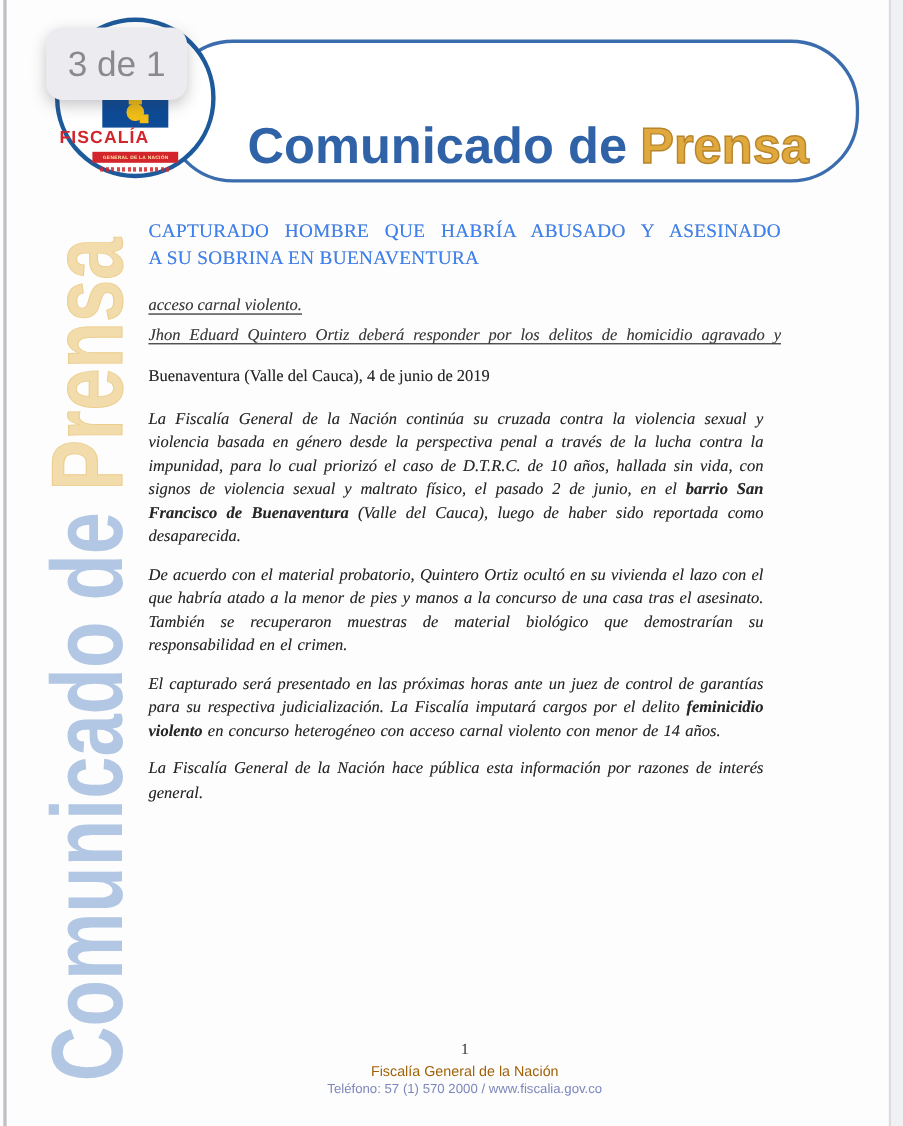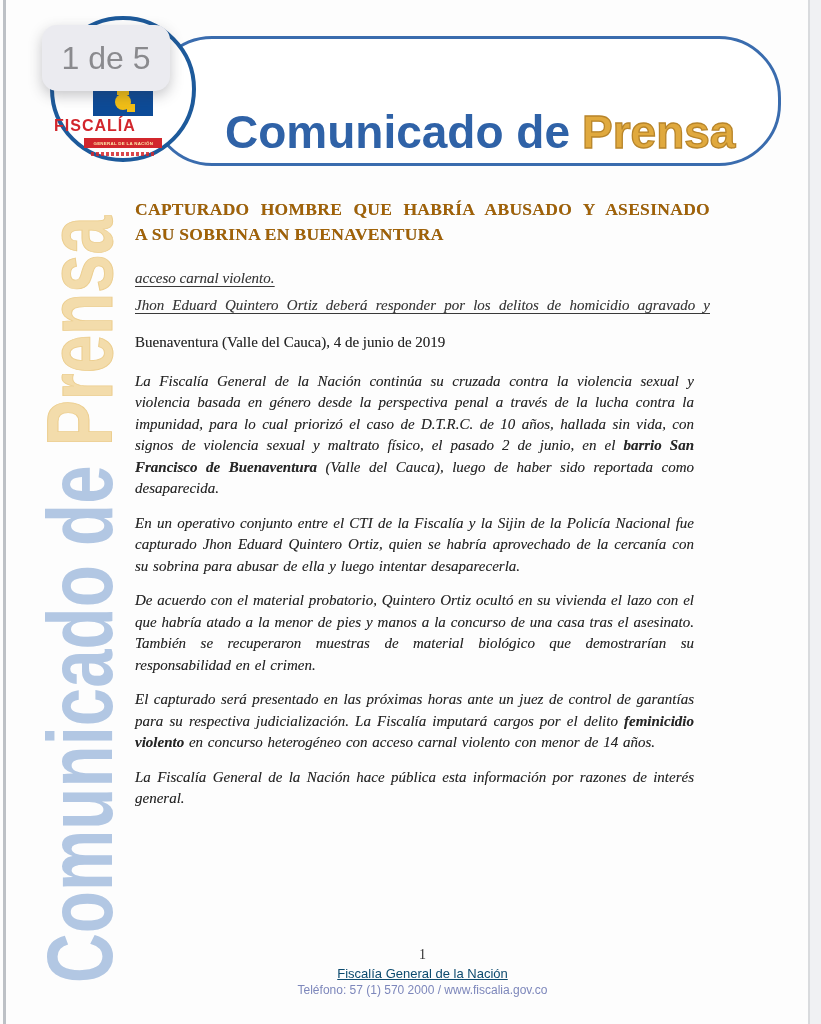--- a/index.html
+++ b/index.html
@@ -54,35 +54,35 @@
 
   
   .badge{position:absolute;left:42px;top:25px;width:128px;height:66px;background:var(--badge-bg);
     border-radius:15px;box-shadow:0 5px 14px rgba(50,50,60,.28);z-index:3;
     display:flex;align-items:center;justify-content:center;}
   .badge-label{font-family:"Liberation Sans",sans-serif;font-size:32px;color:var(--badge-text);}
 
   
   .doc{position:absolute;left:135px;top:197px;width:575px;z-index:4;color:#262626;
     text-shadow:0 0 .4px rgba(0,0,0,.35);}
-  .doc-title-line{font-weight:bold;font-size:17.5px;line-height:25px;color:#a16207;
+  .doc-title-line{font-weight:normal;font-size:17.5px;line-height:25px;color:#3b82f6;
     letter-spacing:.3px;text-align:justify;}
   .doc-title-line.first{text-align-last:justify;}
   .doc-title{margin:0 0 18px 0;}
   .doc-lead{margin:0 0 13px 0;font-style:italic;font-size:15px;line-height:27px;color:#3a3a3a;}
   .doc-lead-line{text-decoration:underline;text-underline-offset:3px;text-align:justify;}
   .doc-lead-line.first{text-align-last:justify;}
   .dateline{font-size:15px;line-height:21.5px;margin:0 0 17px 0;}
   .body-paragraph{font-size:15px;line-height:21.5px;margin:0 16px 13px 0;text-align:justify;word-spacing:1px;font-style:italic;}
   .body-paragraph .bold{font-weight:bold;}
 
   
   .footer{position:absolute;left:135px;top:948px;width:575px;text-align:center;z-index:4;}
   .page-number{font-size:14px;color:#333;line-height:14px;margin-bottom:4px;}
-  .footer-org{font-family:"Liberation Sans",sans-serif;font-size:13px;color:#0c4a6e;line-height:16px;text-decoration:underline;}
+  .footer-org{font-family:"Liberation Sans",sans-serif;font-size:13px;color:#a16207;line-height:16px;}
   .footer-contact{font-family:Liberation Sans, sans-serif;font-size:12px;color:var(--footer-blue);line-height:16px;}
 </style>
 </head>
 <body>
 
 <div class="canvas">
 
   <div class="edge-left"></div>
   <div class="edge-right-strip"></div>
   <div class="edge-right-line"></div>
@@ -108,36 +108,35 @@
       <div class="emblem-tab"></div>
     </div>
     <div class="logo-wordmark">FISCALÍA</div>
     <div class="logo-band">
       <span class="logo-band-text">GENERAL DE LA NACIÓN</span>
     </div>
     <div class="logo-fineprint"></div>
   </div>
 
   <div class="badge">
-    <span class="badge-label">1 de 5</span>
+    <span class="badge-label">3 de 1</span>
   </div>
 
   <div class="doc">
     <div class="doc-title">
       <div class="doc-title-line first">CAPTURADO HOMBRE QUE HABRÍA ABUSADO Y ASESINADO</div>
       <div class="doc-title-line">A SU SOBRINA EN BUENAVENTURA</div>
     </div>
     <div class="doc-lead">
       <div class="doc-lead-line">acceso carnal violento.</div>
       <div class="doc-lead-line first">Jhon Eduard Quintero Ortiz deberá responder por los delitos de homicidio agravado y</div>
     </div>
     <p class="dateline">Buenaventura (Valle del Cauca), 4 de junio de 2019</p>
     <div>
         <p class="body-paragraph"><span>La Fiscalía General de la Nación continúa su cruzada contra la violencia sexual y violencia basada en género desde la perspectiva penal a través de la lucha contra la impunidad, para lo cual priorizó el caso de D.T.R.C. de 10 años, hallada sin vida, con signos de violencia sexual y maltrato físico, el pasado 2 de junio, en el </span><span class="bold">barrio San Francisco de Buenaventura</span><span> (Valle del Cauca), luego de haber sido reportada como desaparecida.</span></p>
-        <p class="body-paragraph"><span>En un operativo conjunto entre el CTI de la Fiscalía y la Sijin de la Policía Nacional fue capturado Jhon Eduard Quintero Ortiz, quien se habría aprovechado de la cercanía con su sobrina para abusar de ella y luego intentar desaparecerla.</span></p>
         <p class="body-paragraph"><span>De acuerdo con el material probatorio, Quintero Ortiz ocultó en su vivienda el lazo con el que habría atado a la menor de pies y manos a la concurso de una casa tras el asesinato. También se recuperaron muestras de material biológico que demostrarían su responsabilidad en el crimen.</span></p>
         <p class="body-paragraph"><span>El capturado será presentado en las próximas horas ante un juez de control de garantías para su respectiva judicialización. La Fiscalía imputará cargos por el delito </span><span class="bold">feminicidio violento</span><span> en concurso heterogéneo con acceso carnal violento con menor de 14 años.</span></p>
         <p class="body-paragraph"><span>La Fiscalía General de la Nación hace pública esta información por razones de interés general.</span></p>
       </div>
   </div>
 
   <div class="footer">
     <div class="page-number">1</div>
     <div class="footer-org">Fiscalía General de la Nación</div>
     <div class="footer-contact">Teléfono: 57 (1) 570 2000 / www.fiscalia.gov.co</div>

